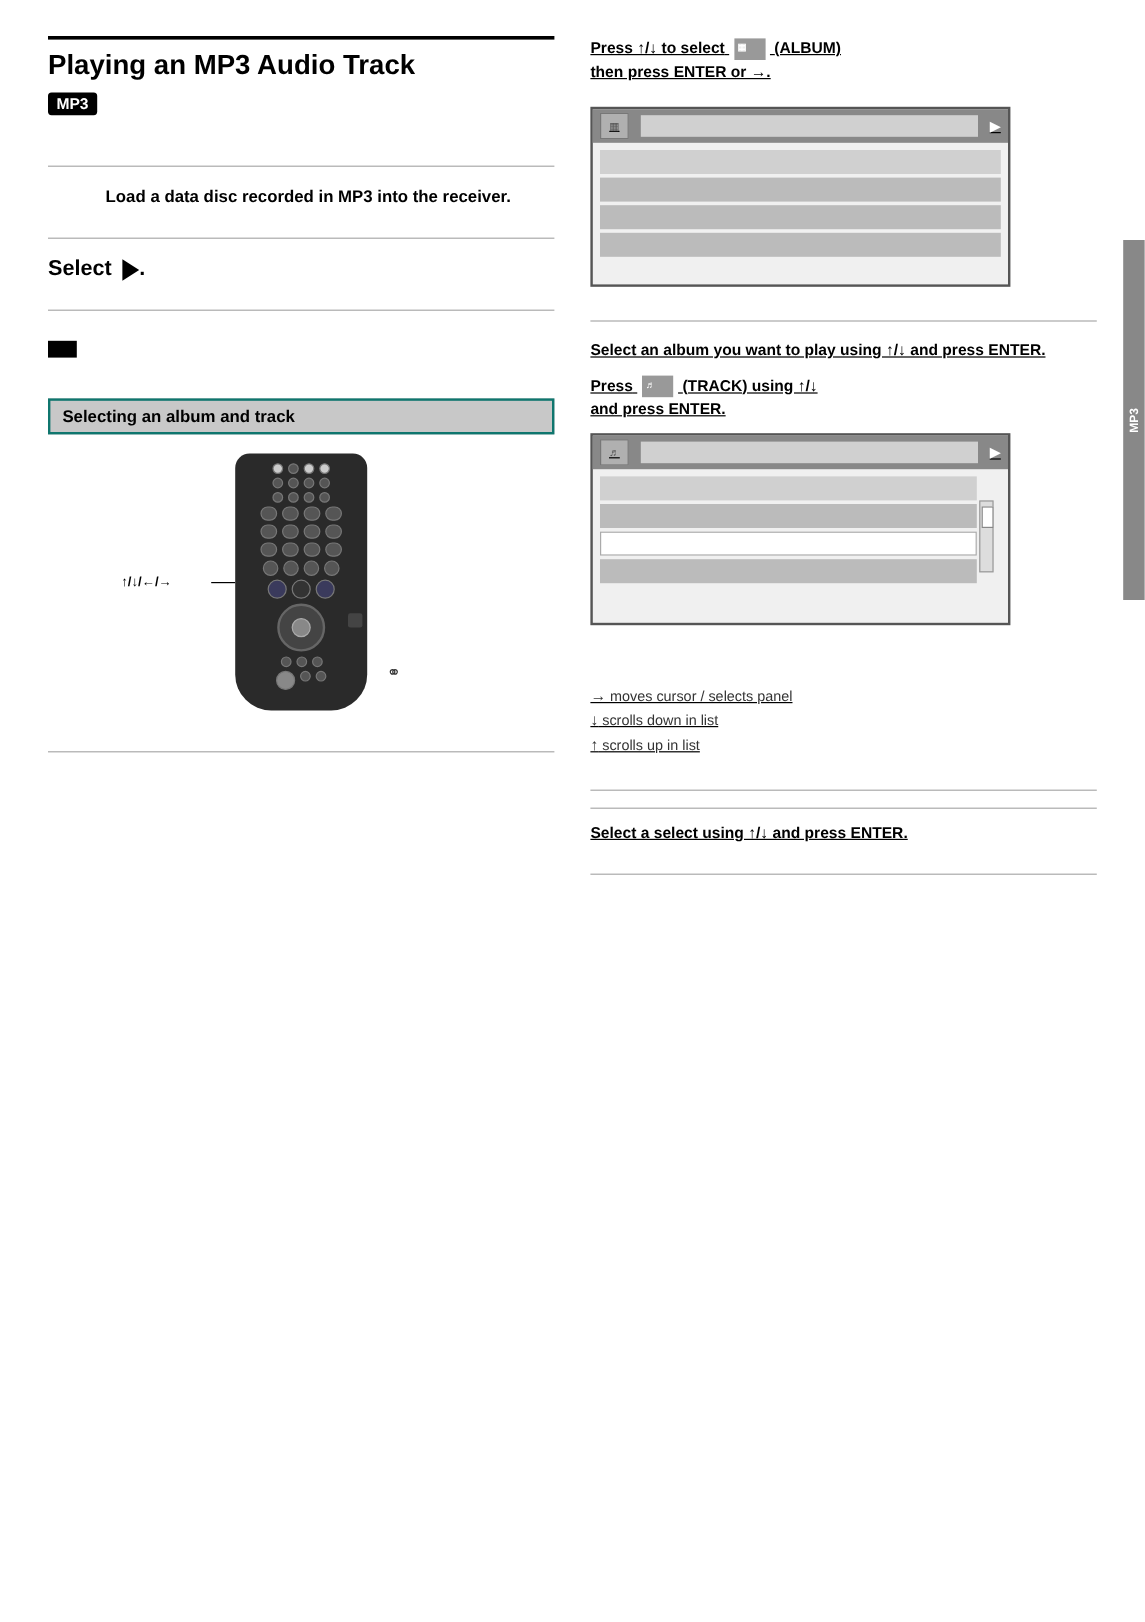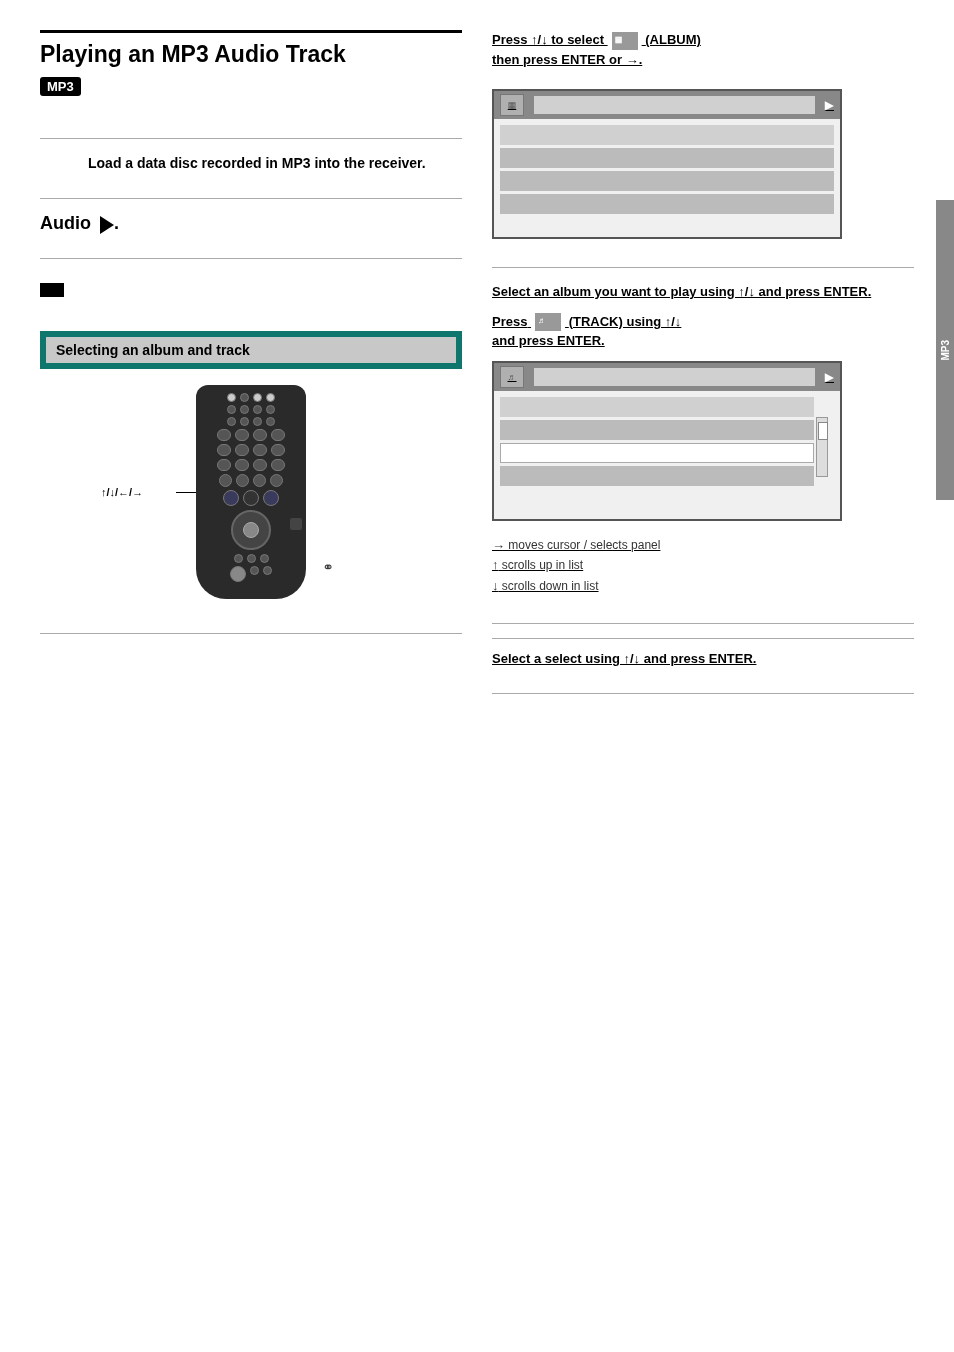--- a/index.html
+++ b/index.html
@@ -101,21 +101,21 @@
     .selecting-section {
       margin-top: 10px;
     }
 
     .selecting-header {
       background: #c8c8c8;
       padding: 5px 10px;
       font-size: 14px;
       font-weight: bold;
       margin-bottom: 16px;
-      border: 6px solid #0f766e;
+      border: 2px solid #0f766e;
     }
 
     
     .remote-container {
       display: flex;
       justify-content: center;
       align-items: flex-start;
       position: relative;
       margin-bottom: 20px;
     }
@@ -277,20 +277,21 @@
       position: absolute;
       top: 4px;
       left: 1px;
     }
 
     .nav-description {
       font-size: 12px;
       line-height: 1.6;
       margin-bottom: 12px;
       color: #333;
+      margin-top: 35px;
     }
 
     .nav-description .arrow-sym {
       font-size: 13px;
       font-weight: bold;
     }
 
     .select-step {
       font-size: 13px;
       font-weight: bold;
@@ -348,21 +349,21 @@
       <span class="mp3-badge">MP3</span>
     </div>
 
     <hr class="divider">
 
     <p class="step-text">Load a data disc recorded in MP3 into the receiver.</p>
 
     <hr class="divider">
 
     <p class="press-text">
-      <span>Audio</span>
+      <span>Select</span>
       <span class="play-icon"></span><span>.</span>
     </p>
 
     <hr class="divider">
 
     <div style="margin: 8px 0 16px 0;">
       <span class="black-rect">&nbsp;&nbsp;&nbsp;&nbsp;</span>
     </div>
 
     <div class="selecting-section">
@@ -520,24 +521,24 @@
           <div class="scroll-thumb"></div>
         </div>
       </div>
     </div>
 
     <div class="nav-description">
       <p>
         <span class="arrow-sym">→</span> moves cursor / selects panel
       </p>
       <p>
-        <span class="arrow-sym">↑</span> scrolls up in list
+        <span class="arrow-sym">↓</span> scrolls down in list
       </p>
       <p>
-        <span class="arrow-sym">↓</span> scrolls down in list
+        <span class="arrow-sym">↑</span> scrolls up in list
       </p>
     </div>
 
     <hr class="divider">
 
     <p class="select-track-step">Select a select using ↑/↓ and press ENTER.</p>
 
     <hr class="divider">
 
 

